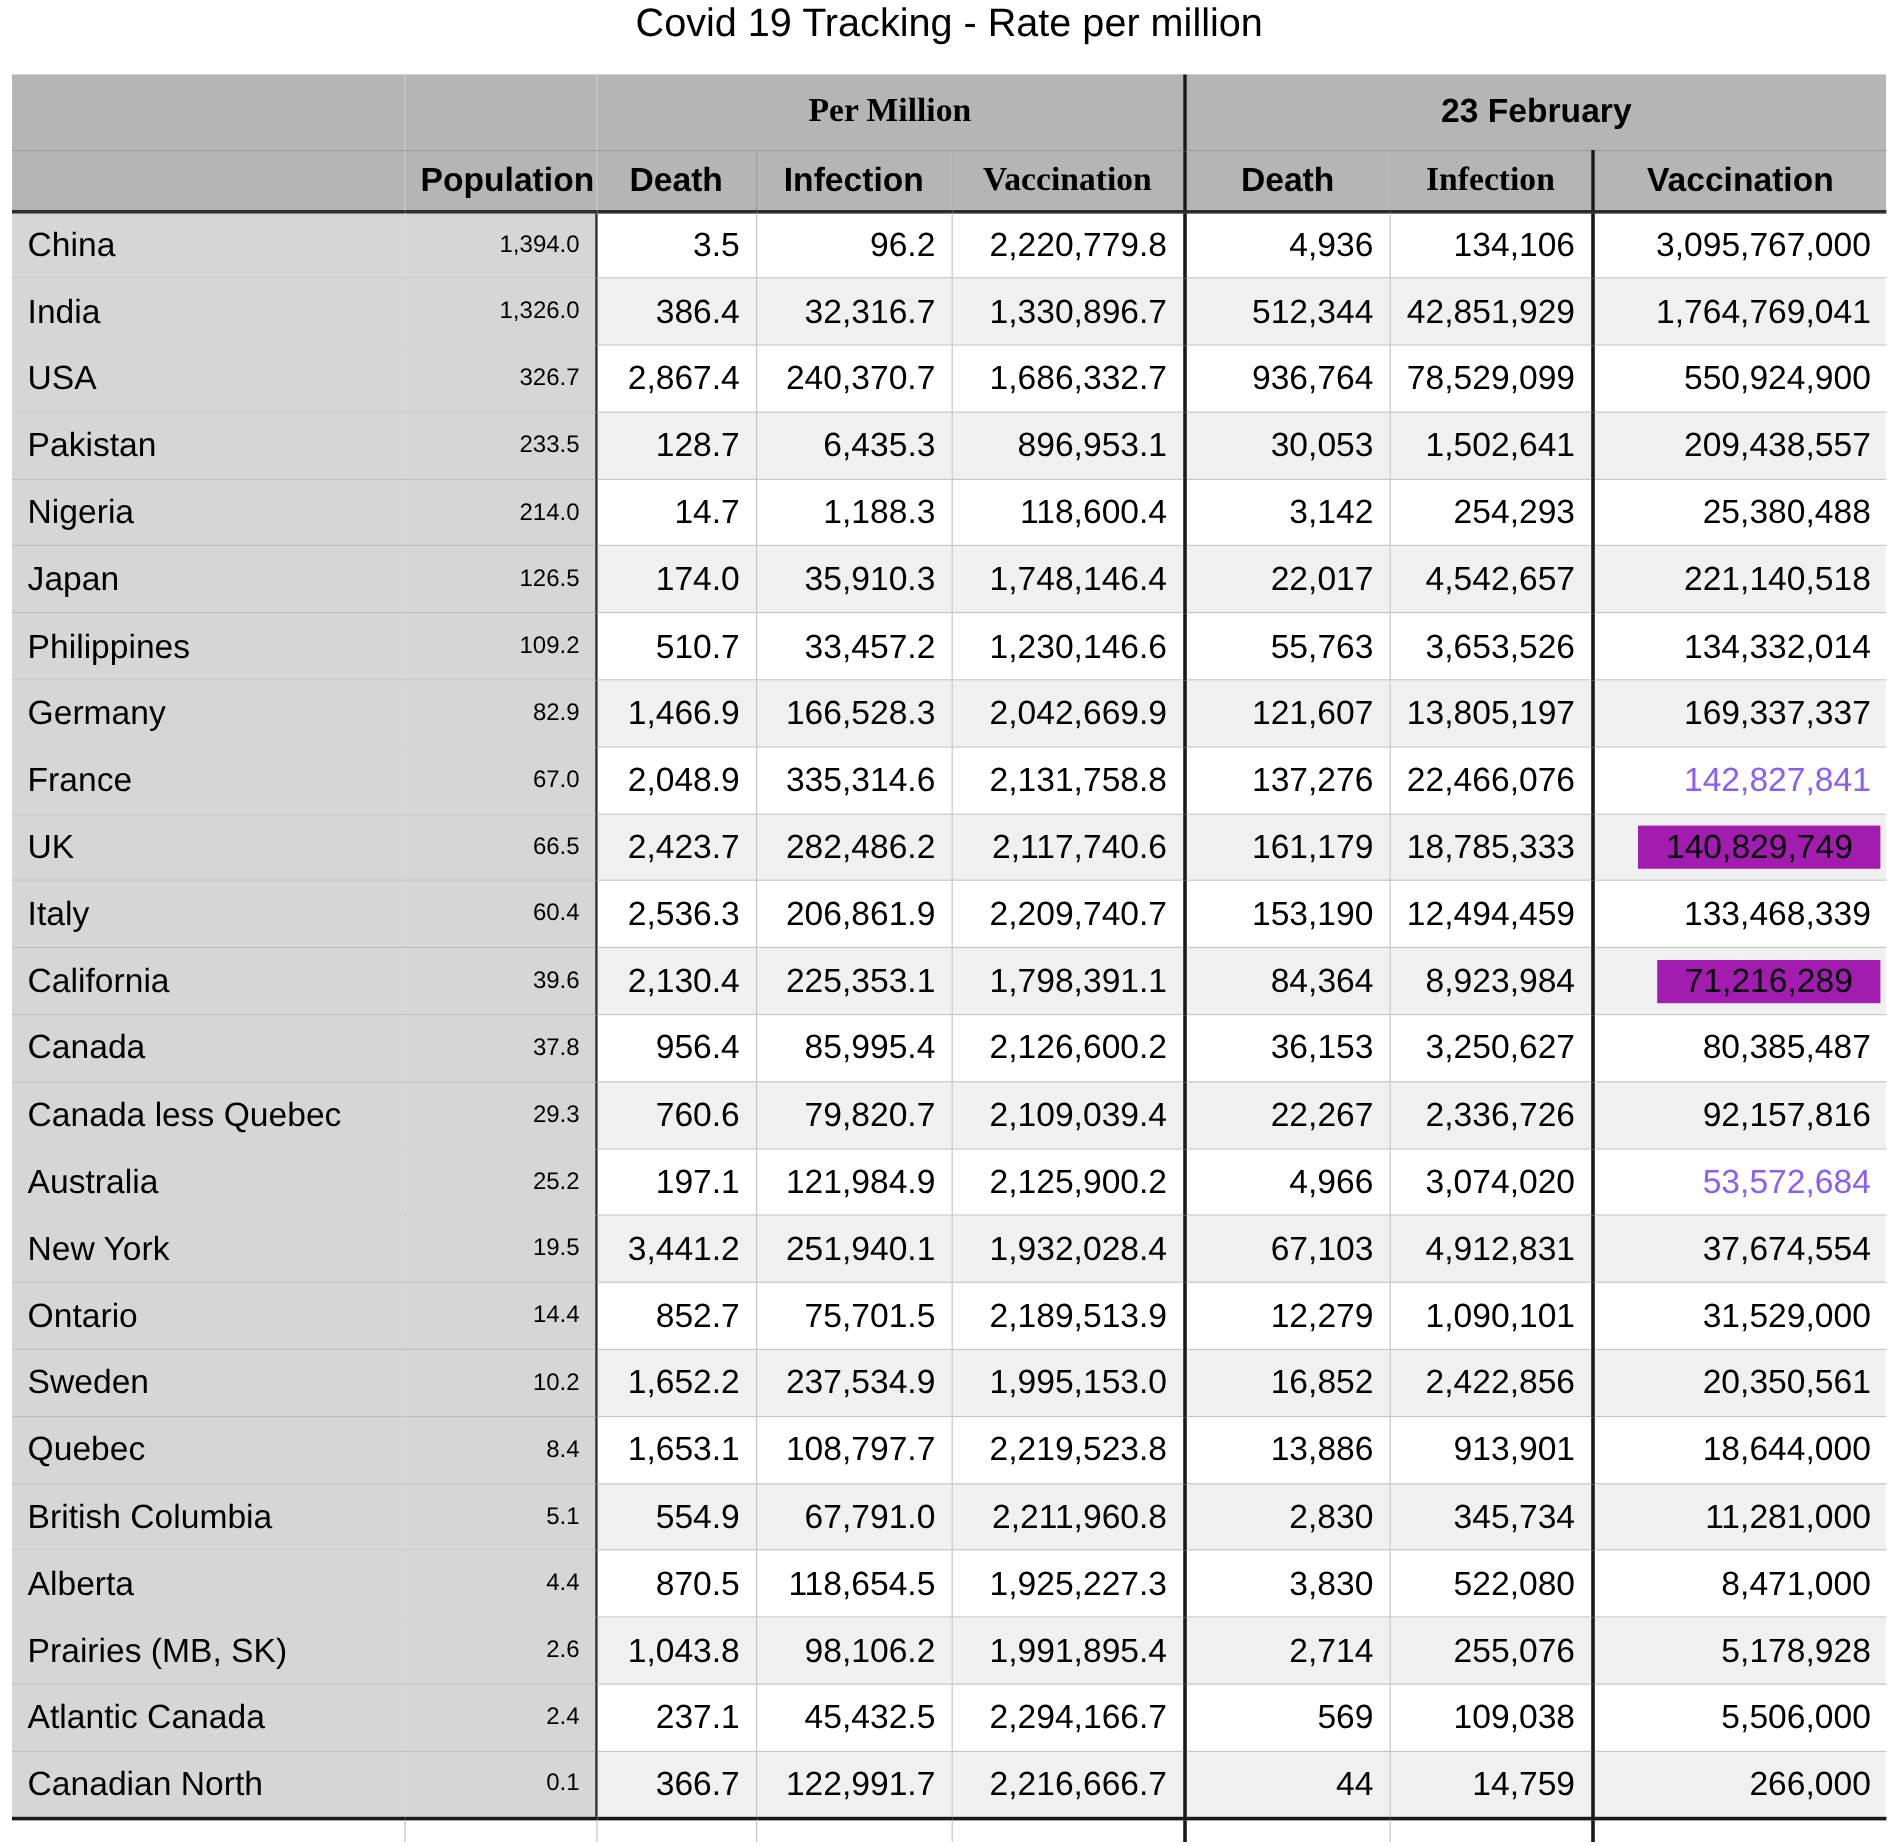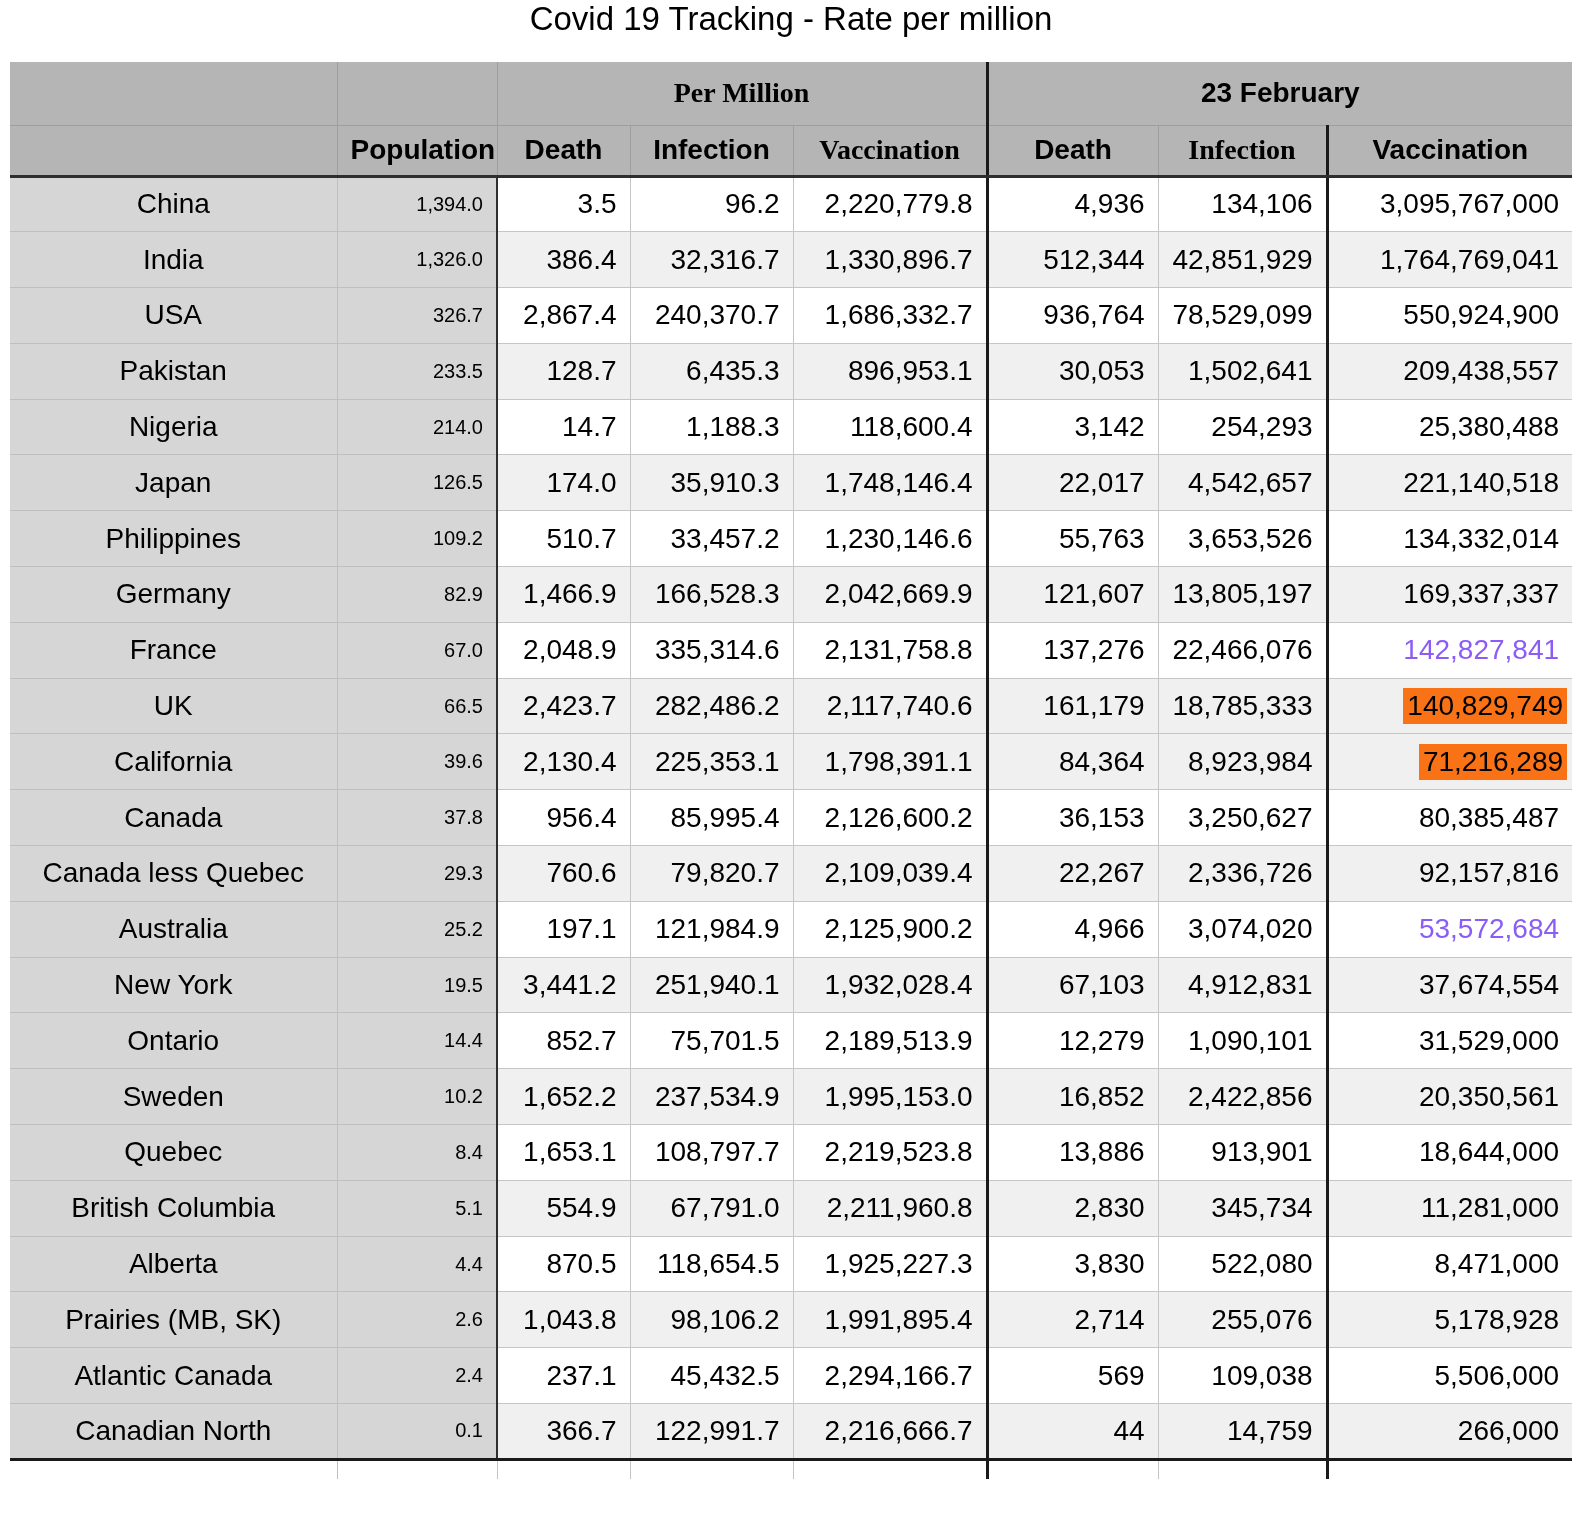--- a/index.html
+++ b/index.html
@@ -40,21 +40,21 @@
   }
   thead tr.group-row { height:63px; }
   thead tr.group-row th { border-bottom:1px solid #9e9e9e; }
   thead tr.cols-row { height:51px; }
   thead tr.cols-row th { border-bottom:3px solid #2e2e2e;margin-left:26px; }
   th.thick-right { border-right:3px solid #1a1a1a !important;font-family:Liberation Serif, serif; }
   th.no-right { border-right:none; }
   
   tbody tr { height:55.8px; }
   td.c-label {
-    background:#d6d6d6; text-align:center;
+    background:#d6d6d6; text-align:left;
     font-size:28px;
     border-right:1px solid #bfbfbf;
     border-bottom:1px solid #bfbfbf;
   }
   td.c-pop {
     background:#d6d6d6; text-align:right;
     font-size:20px;
     border-right:2px solid #2f2f2f;
     border-bottom:1px solid #bfbfbf;
   }
@@ -64,22 +64,22 @@
     border-right:1px solid #c6c6c6;
     border-bottom:1px solid #c6c6c6;
   }
   tr.alt td.num { background:#f0f0f0; }
   td.thick-right { border-right:3px solid #1a1a1a !important; }
   td.edge { border-right:none; }
   tr.last td { border-bottom:3px solid #1a1a1a !important;margin-top:36px; }
   td.v-blue { color:#8b5cf6; }
   span.hl {
     display:inline-block;
-    background:#f97316;
-    padding:2px 4px;
+    background:#a21caf;
+    padding:2px 23px;
     margin-right:-8px;
   }
   
   tr.sliver { height:20px; }
   tr.sliver td { background:#ffffff; border-bottom:none; }
 </style>
 </head>
 <body>
 
 <div class="page-title">Covid 19 Tracking - Rate per million</div>
@@ -207,20 +207,30 @@
       <tr class="alt">
         <td class="c-label">UK</td>
         <td class="c-pop">66.5</td>
         <td class="num">2,423.7</td>
         <td class="num">282,486.2</td>
         <td class="num thick-right">2,117,740.6</td>
         <td class="num">161,179</td>
         <td class="num thick-right">18,785,333</td>
         <td class="num edge"><span class="hl">140,829,749</span></td>
       </tr>
+      <tr>
+        <td class="c-label">Italy</td>
+        <td class="c-pop">60.4</td>
+        <td class="num">2,536.3</td>
+        <td class="num">206,861.9</td>
+        <td class="num thick-right">2,209,740.7</td>
+        <td class="num">153,190</td>
+        <td class="num thick-right">12,494,459</td>
+        <td class="num edge">133,468,339</td>
+      </tr>
       <tr class="alt">
         <td class="c-label">California</td>
         <td class="c-pop">39.6</td>
         <td class="num">2,130.4</td>
         <td class="num">225,353.1</td>
         <td class="num thick-right">1,798,391.1</td>
         <td class="num">84,364</td>
         <td class="num thick-right">8,923,984</td>
         <td class="num edge"><span class="hl">71,216,289</span></td>
       </tr>

